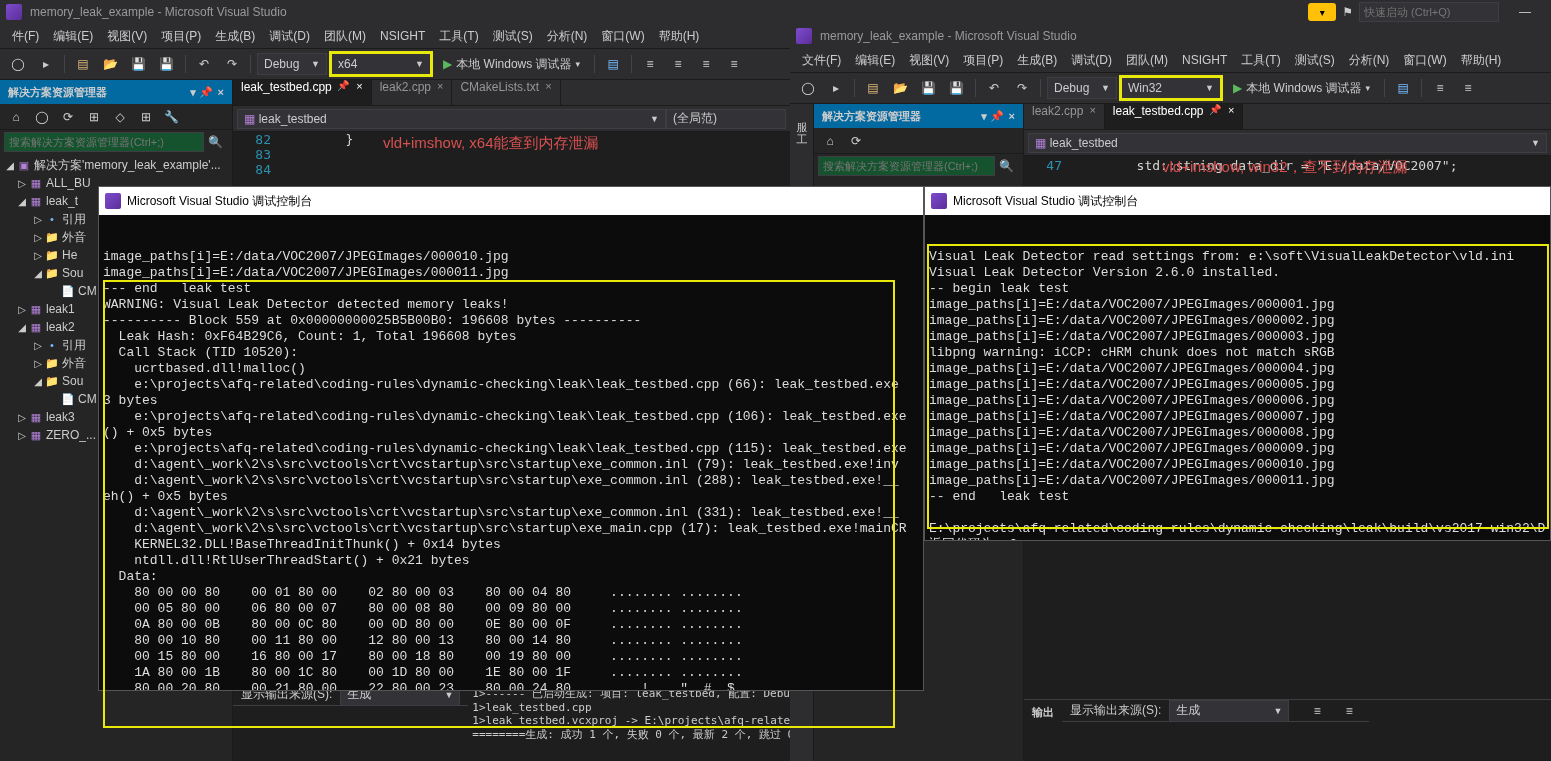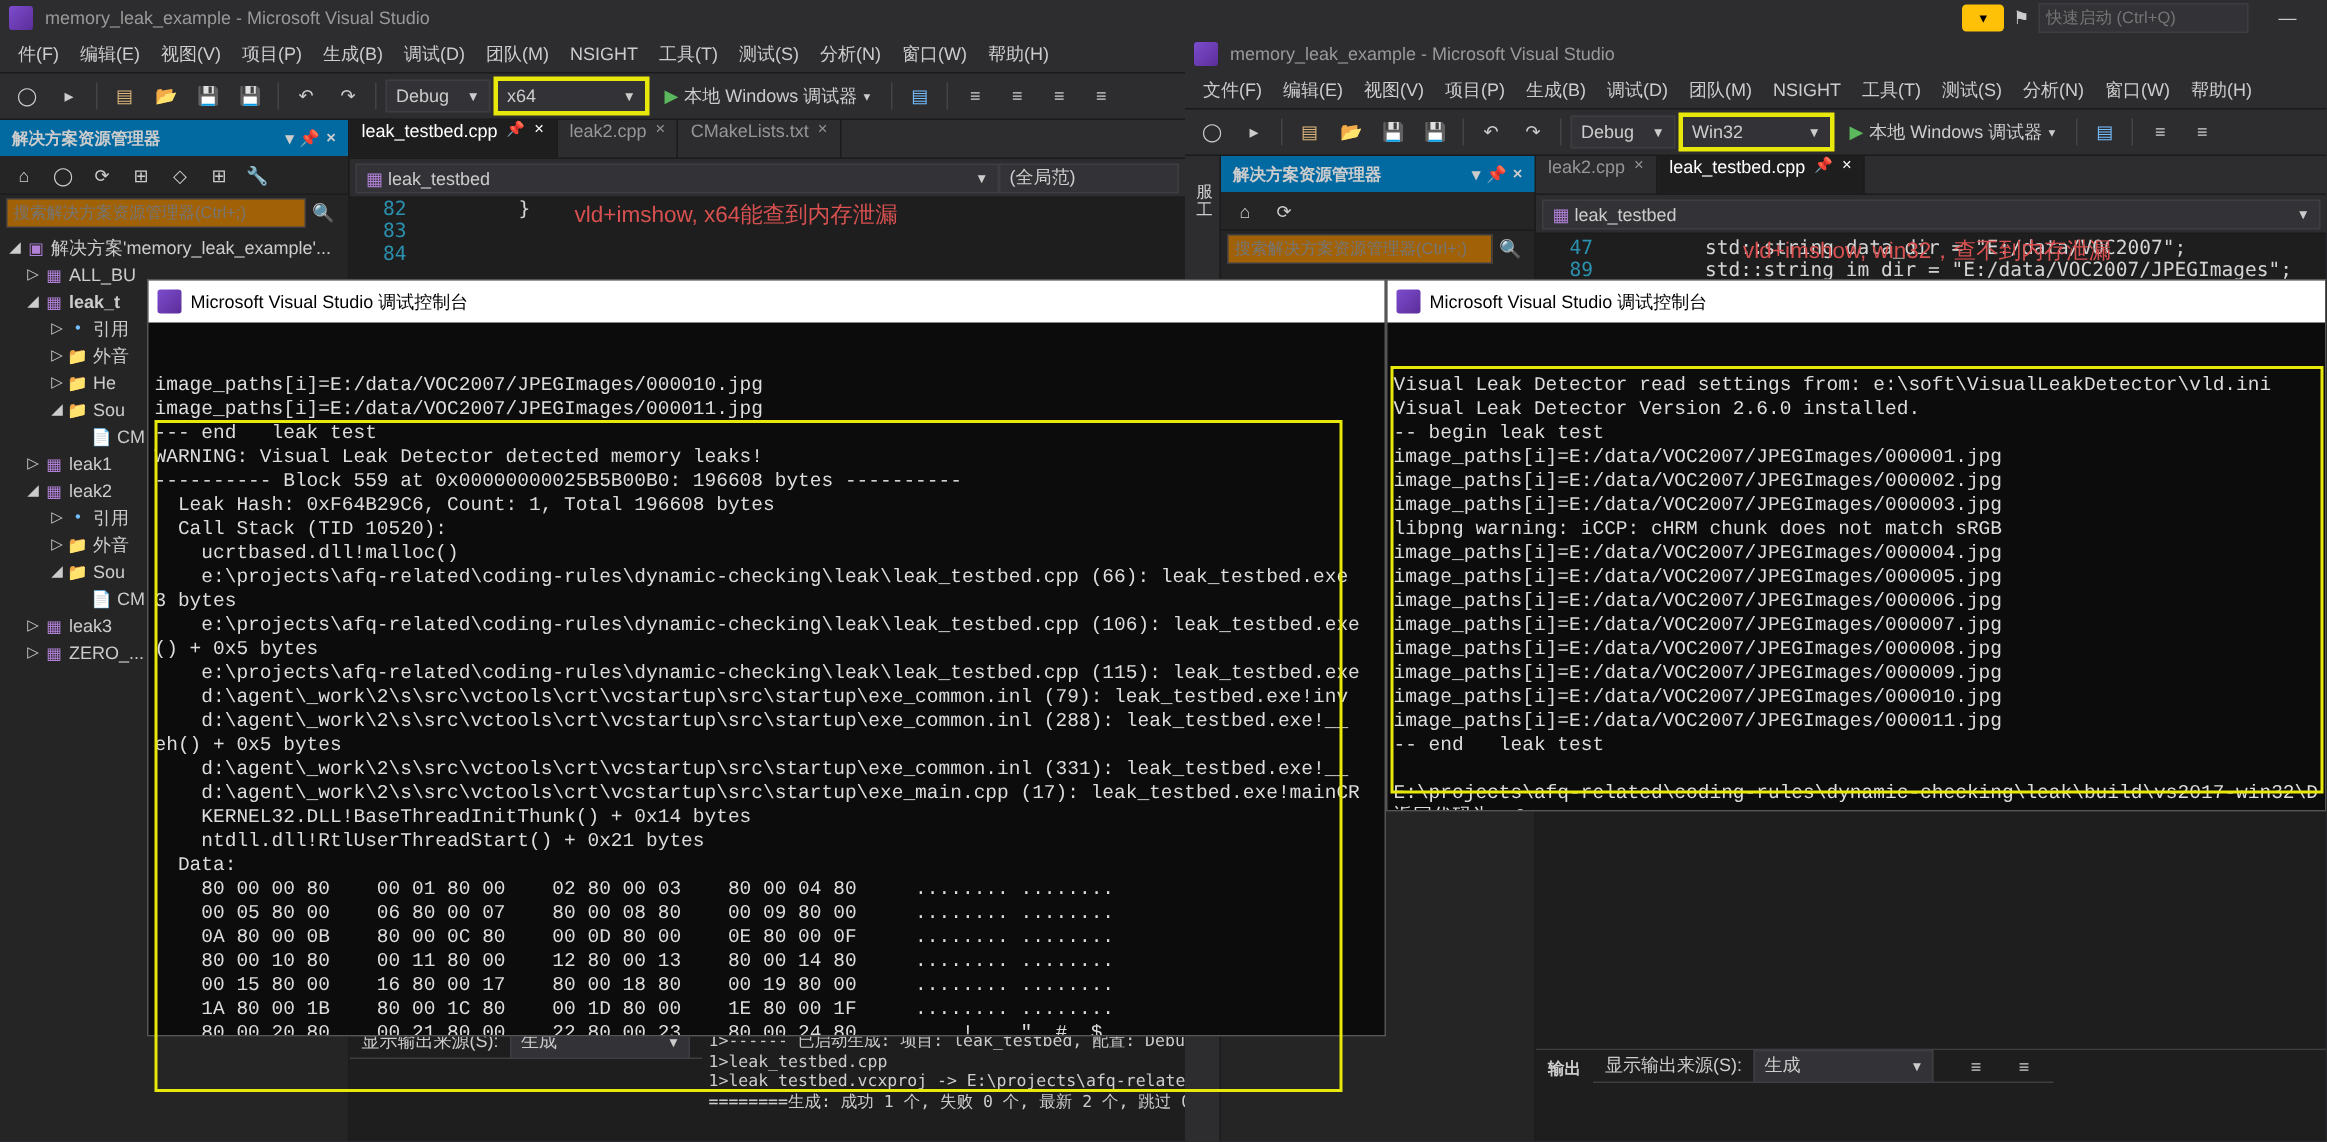--- a/index.html
+++ b/index.html
@@ -21,27 +21,27 @@
   .combo-arrow { margin-left:auto; font-size:9px; }
   .hl-yellow { outline:3px solid #e8e80a; outline-offset:-1px; }
   .debug-btn { display:flex; align-items:center; gap:4px; padding:0 8px; height:22px; color:#ccc; cursor:pointer; }
   .play-green { color:#5cb85c; }
   .body-area { flex:1; display:flex; overflow:hidden; }
   .sidebar { width:233px; background:#252526; display:flex; flex-direction:column; border-right:1px solid #1b1b1c; }
   .panel-header { height:24px; display:flex; align-items:center; padding:0 8px; background:#0369a1; font-weight:bold; font-size:11px; }
   .panel-header .right-icons { margin-left:auto; display:flex; gap:4px; }
   .panel-toolbar { height:26px; display:flex; align-items:center; padding:0 4px; gap:2px; border-bottom:1px solid #1b1b1c; }
   .search-box { height:24px; display:flex; align-items:center; padding:0 4px; }
-  .search-input { flex:1; background:#a16207; border:1px solid #3e3e42; color:#ccc; height:20px; padding:0 4px; font-size:11px; }
+  .search-input { flex:1; background:#14532d; border:1px solid #3e3e42; color:#ccc; height:20px; padding:0 4px; font-size:11px; }
   .tree { flex:1; overflow:auto; font-size:12px; padding-top:2px; }
   .tree-item { display:flex; align-items:center; height:18px; padding-left:4px; cursor:pointer; white-space:nowrap; }
   .tree-arrow { width:12px; text-align:center; color:#ccc; font-size:10px; }
   .tree-icon { width:16px; text-align:center; margin-right:2px; font-size:11px; }
   .tree-label { color:#ccc; overflow:hidden; text-overflow:ellipsis; }
-  .bold { font-weight:bold; }
+  .bold { font-weight:normal; }
   .indent-1 { padding-left:16px; }
   .indent-2 { padding-left:32px; }
   .indent-3 { padding-left:48px; }
   .purple { color:#b180d7; }
   .blue { color:#75beff; }
   .editor-area { flex:1; display:flex; flex-direction:column; overflow:hidden; }
   .tabs { height:26px; display:flex; align-items:stretch; background:#2d2d30; border-bottom:1px solid #1b1b1c; }
   .tab { display:flex; align-items:flex-start; padding:0 8px; gap:6px; color:#969696; cursor:pointer; border-right:1px solid #1b1b1c; }
   .tab.active { background:#1e1e1e; color:#fff; }
   .tab-x { font-size:11px; cursor:pointer; }
@@ -368,24 +368,20 @@
       <div class="combo-bar">
         <div class="combo-long"><span class="purple">▦</span>&nbsp;<span>leak_testbed</span><span class="combo-arrow">▼</span></div>
       </div>
       <div class="code-area">
         <div class="annot-red" style="top:2px;left:138px;white-space:nowrap">vld+imshow, win32，查不到内存泄漏</div>
         <div id="code-right" style="padding-top:2px">
             <div class="code-line">
               <span class="gutter">47</span>
               <span class="code-txt">        std::string data_dir = "E:/data/VOC2007";</span>
             </div>
-            <div class="code-line">
-              <span class="gutter">89</span>
-              <span class="code-txt">        std::string im_dir = "E:/data/VOC2007/JPEGImages";</span>
-            </div>
           </div>
       </div>
       <div class="output-panel" style="height:62px">
         <div class="panel-header" style="background:#1e1e1e">
             <span>输出</span>
           </div>
         <div class="output-header">
           <span>显示输出来源(S):</span>
           <div class="combo" style="min-width:120px">
               <span>生成</span>

